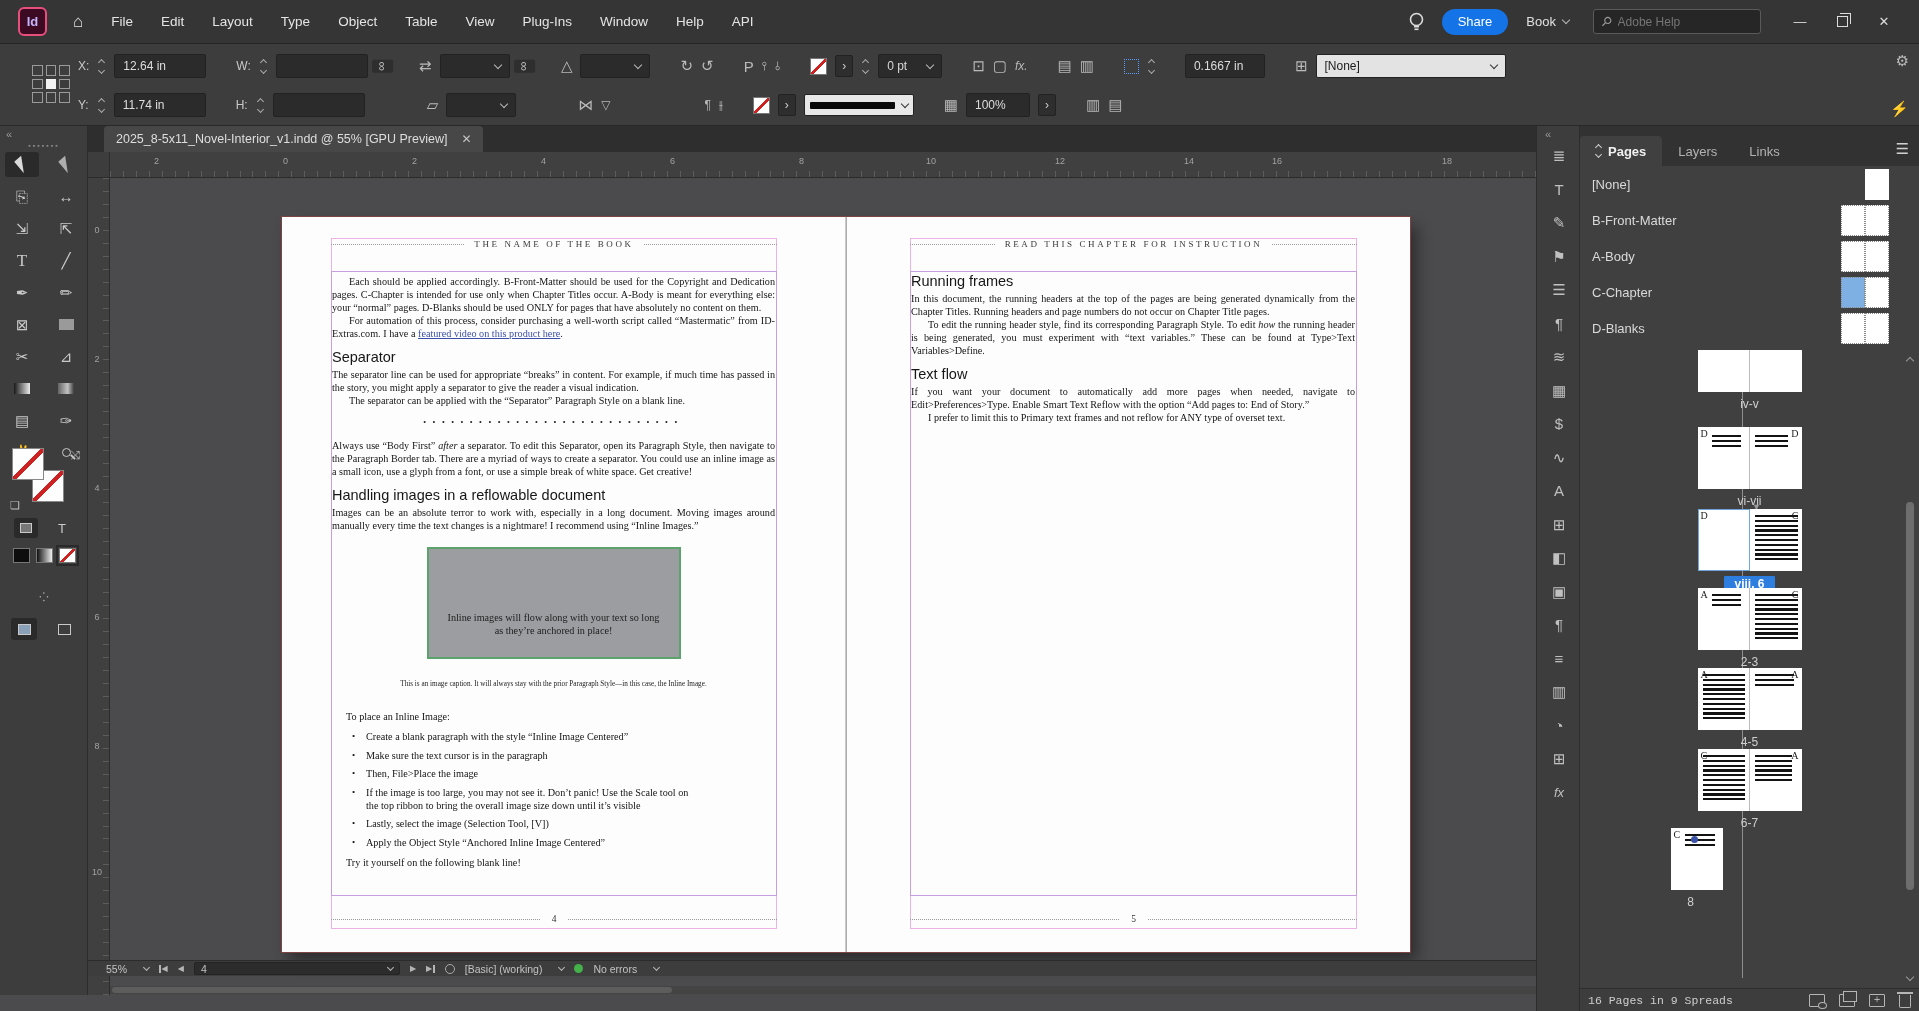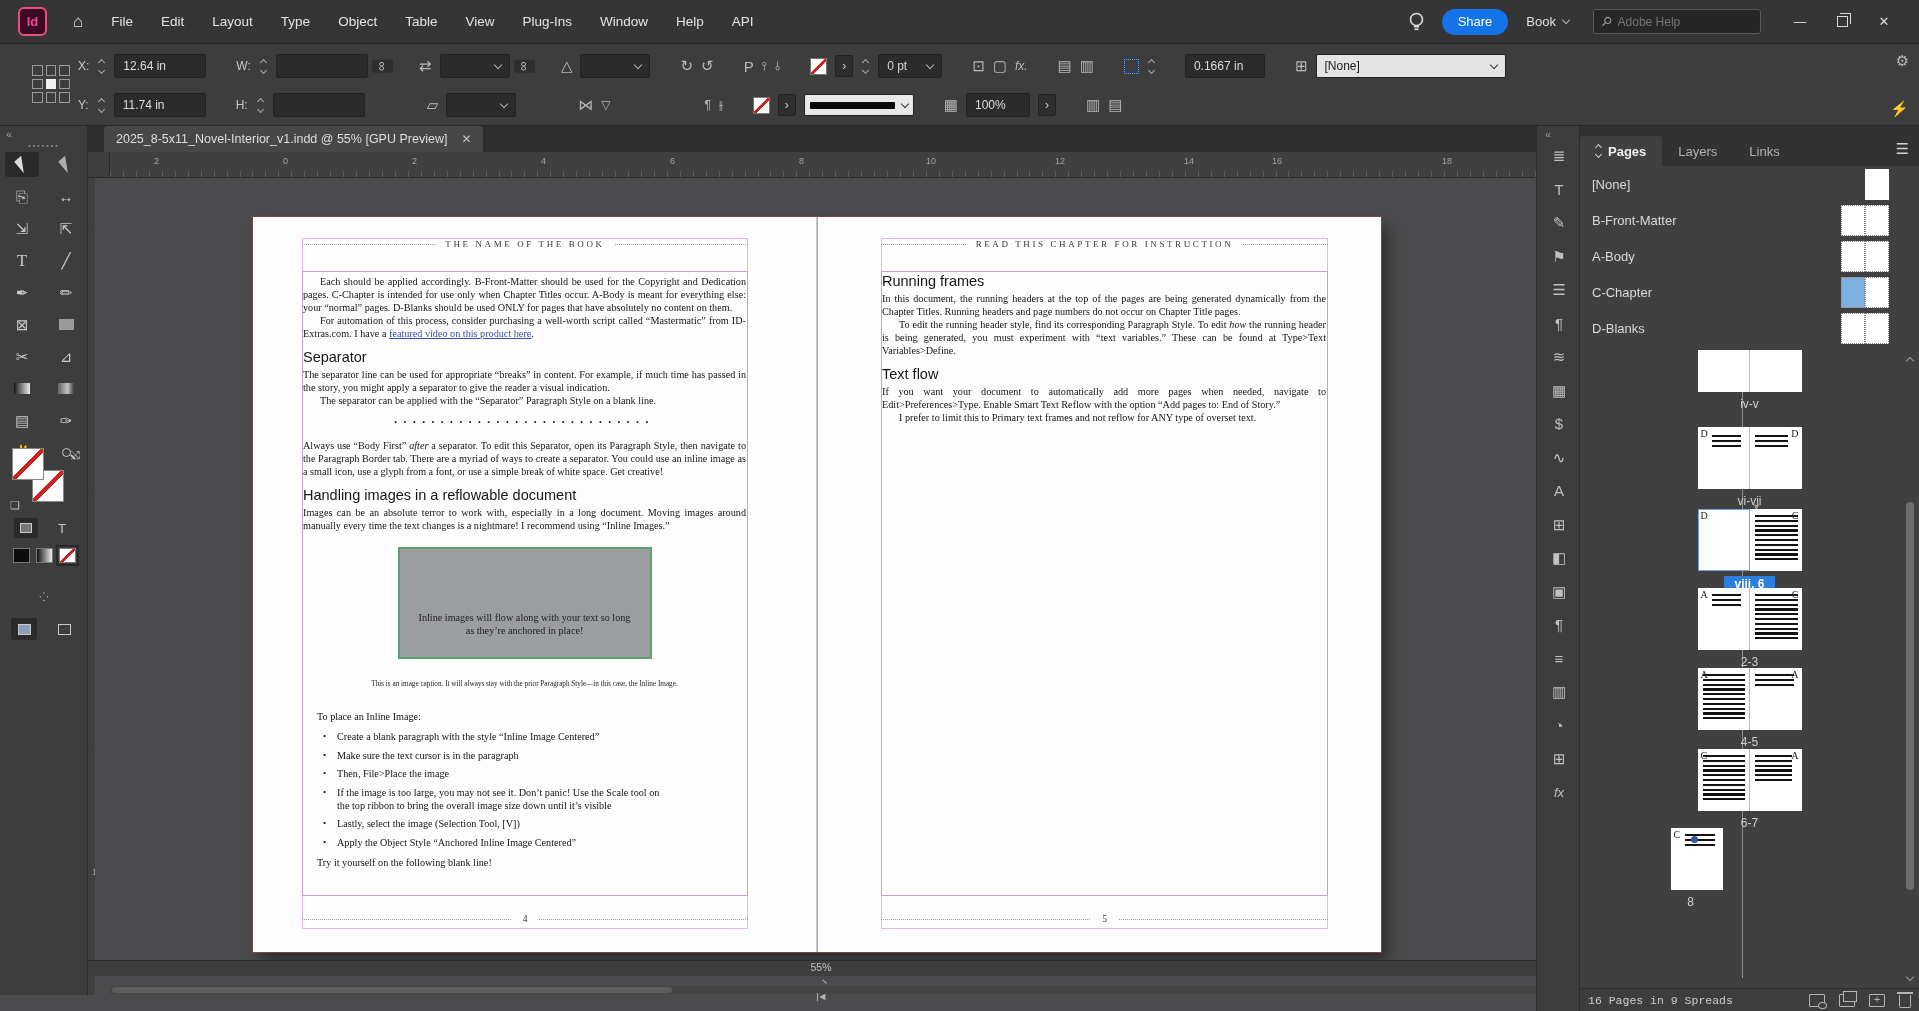--- a/index.html
+++ b/index.html
@@ -5,21 +5,21 @@
   * { margin:0; padding:0; box-sizing:border-box; }
   html,body { background:#222; }
   body { font-family:"Liberation Sans", sans-serif; }
   .app { position:relative; width:1919px; height:1011px; background:#4b4b4d; overflow:hidden;
          color:#d6d6d6; font-size:12px; }
 
   
   .titlebar { position:absolute; left:0; top:0; width:1919px; height:44px; background:#353535;
               display:flex; align-items:center; border-bottom:1px solid #262626; }
   .idlogo { width:29px; height:29px; margin-left:18px; border-radius:6px; background:#3c0a22;
-            border:2px solid #e94f7d; color:#ec4899; font-weight:bold; font-size:13px;
+            border:2px solid #e94f7d; color:#c4b5fd; font-weight:bold; font-size:13px;
             display:flex; align-items:center; justify-content:center; }
   .homeic { margin-left:26px; font-size:17px; color:#e2e2e2; }
   .menus { display:flex; gap:28px; margin-left:28px; color:#e4e4e4; font-size:13.5px; }
   .menus span { cursor:default; }
   .tb-right { margin-left:auto; display:flex; align-items:center; gap:18px; margin-right:14px; }
   .bulb svg { display:block; }
   .sharebtn { background:#1473e6; color:#fff; border:none; border-radius:14px; height:26px;
               padding:0 16px; font-size:13px; }
   .bookdd { display:flex; align-items:center; color:#e0e0e0; font-size:13px; padding-right:6px; }
   .chv { display:inline-block; width:6px; height:6px; border-right:1.5px solid #b9b9b9;
@@ -141,21 +141,21 @@
             background-size:100% 6px; background-position:left bottom; background-repeat:no-repeat; }
   .hruler span { position:absolute; top:4px; color:#a2a2a2; font-size:9px; }
   .vruler { position:absolute; left:88px; top:178px; width:22px; height:817px; background:#404040;
             border-right:1px solid #2c2c2c; overflow:hidden;
             background-image:repeating-linear-gradient(180deg,#5c5c5c 0 1px,transparent 1px 12.95px);
             background-size:6px 100%; background-position:right top; background-repeat:no-repeat; }
   .vruler span { position:absolute; left:4px; color:#a2a2a2; font-size:9px; width:10px; text-align:center;
                  line-height:8px; }
 
   
-  .canvas { position:absolute; left:95px; top:178px; width:1426px; height:817px; background:#4b4b4d;
+  .canvas { position:absolute; left:124px; top:178px; width:1426px; height:817px; background:#4b4b4d;
             overflow:hidden; }
   .spreadbox { position:absolute; left:158px; top:39px; width:1128px; height:735px; background:#fdfdfd;
                outline:1px solid #7e4444; box-shadow:7px 9px 14px rgba(0,0,0,.4); }
   .seam { position:absolute; left:563px; top:0; width:2px; height:735px;
           background:linear-gradient(90deg,#d8d8d8,#9f9f9f); }
   .pg-l, .pg-r { position:absolute; top:0; height:735px; }
   .pg-l { left:0; width:563px; } .pg-r { left:565px; width:563px; }
   .mguide { position:absolute; border:1px solid #edb3e7; }
   .tframe { position:absolute; border:1px solid #c79fde; }
   .runhead { position:absolute; display:flex; align-items:center; gap:10px; }
@@ -180,21 +180,21 @@
   .intro { margin:19px 0 0 14px; }
   .blts { list-style:none; margin:7px 0 0 18px; width:350px; }
   .blts li { position:relative; padding-left:16px; margin-bottom:5.5px; }
   .blts li::before { content:'•'; position:absolute; left:2px; top:0; font-size:9px; }
   .tryline { margin:7px 0 0 14px; }
   .em { font-style:italic; }
 
   
   .statusbar { position:absolute; left:88px; top:960px; width:1448px; height:16px; background:#3d3d3d;
                border-top:1px solid #2c2c2c; display:flex; align-items:center; gap:10px;
-               font-size:10.5px; color:#c3c3c3; padding-left:18px;flex-direction:column; }
+               font-size:10.5px; color:#c3c3c3; padding-left:18px; }
   .sb-fld { background:#2c2c2c; border:1px solid #242424; height:13px; display:flex; align-items:center;
             padding:0 6px; border-radius:2px; }
   .sb-fld input { background:transparent; border:none; outline:none; color:#c3c3c3; font-size:10.5px;
                   width:180px; font-family:"Liberation Sans",sans-serif; }
   .sb-fld .chv, .sb-chv { width:5px; height:5px; border-width:1.2px; margin-top:-2px; }
   .navic { color:#b5b5b5; font-size:8px; display:flex; align-items:center; gap:1px; }
   .navic .bar { width:1.6px; height:8px; background:#b5b5b5; }
   .preflightc { width:10px; height:10px; border:1.4px solid #a8a8a8; border-radius:50%; }
   .greendot { width:9px; height:9px; border-radius:50%; background:#43b049; }
   .hscroll { position:absolute; left:110px; top:986px; width:1426px; height:8px; background:#444; }

